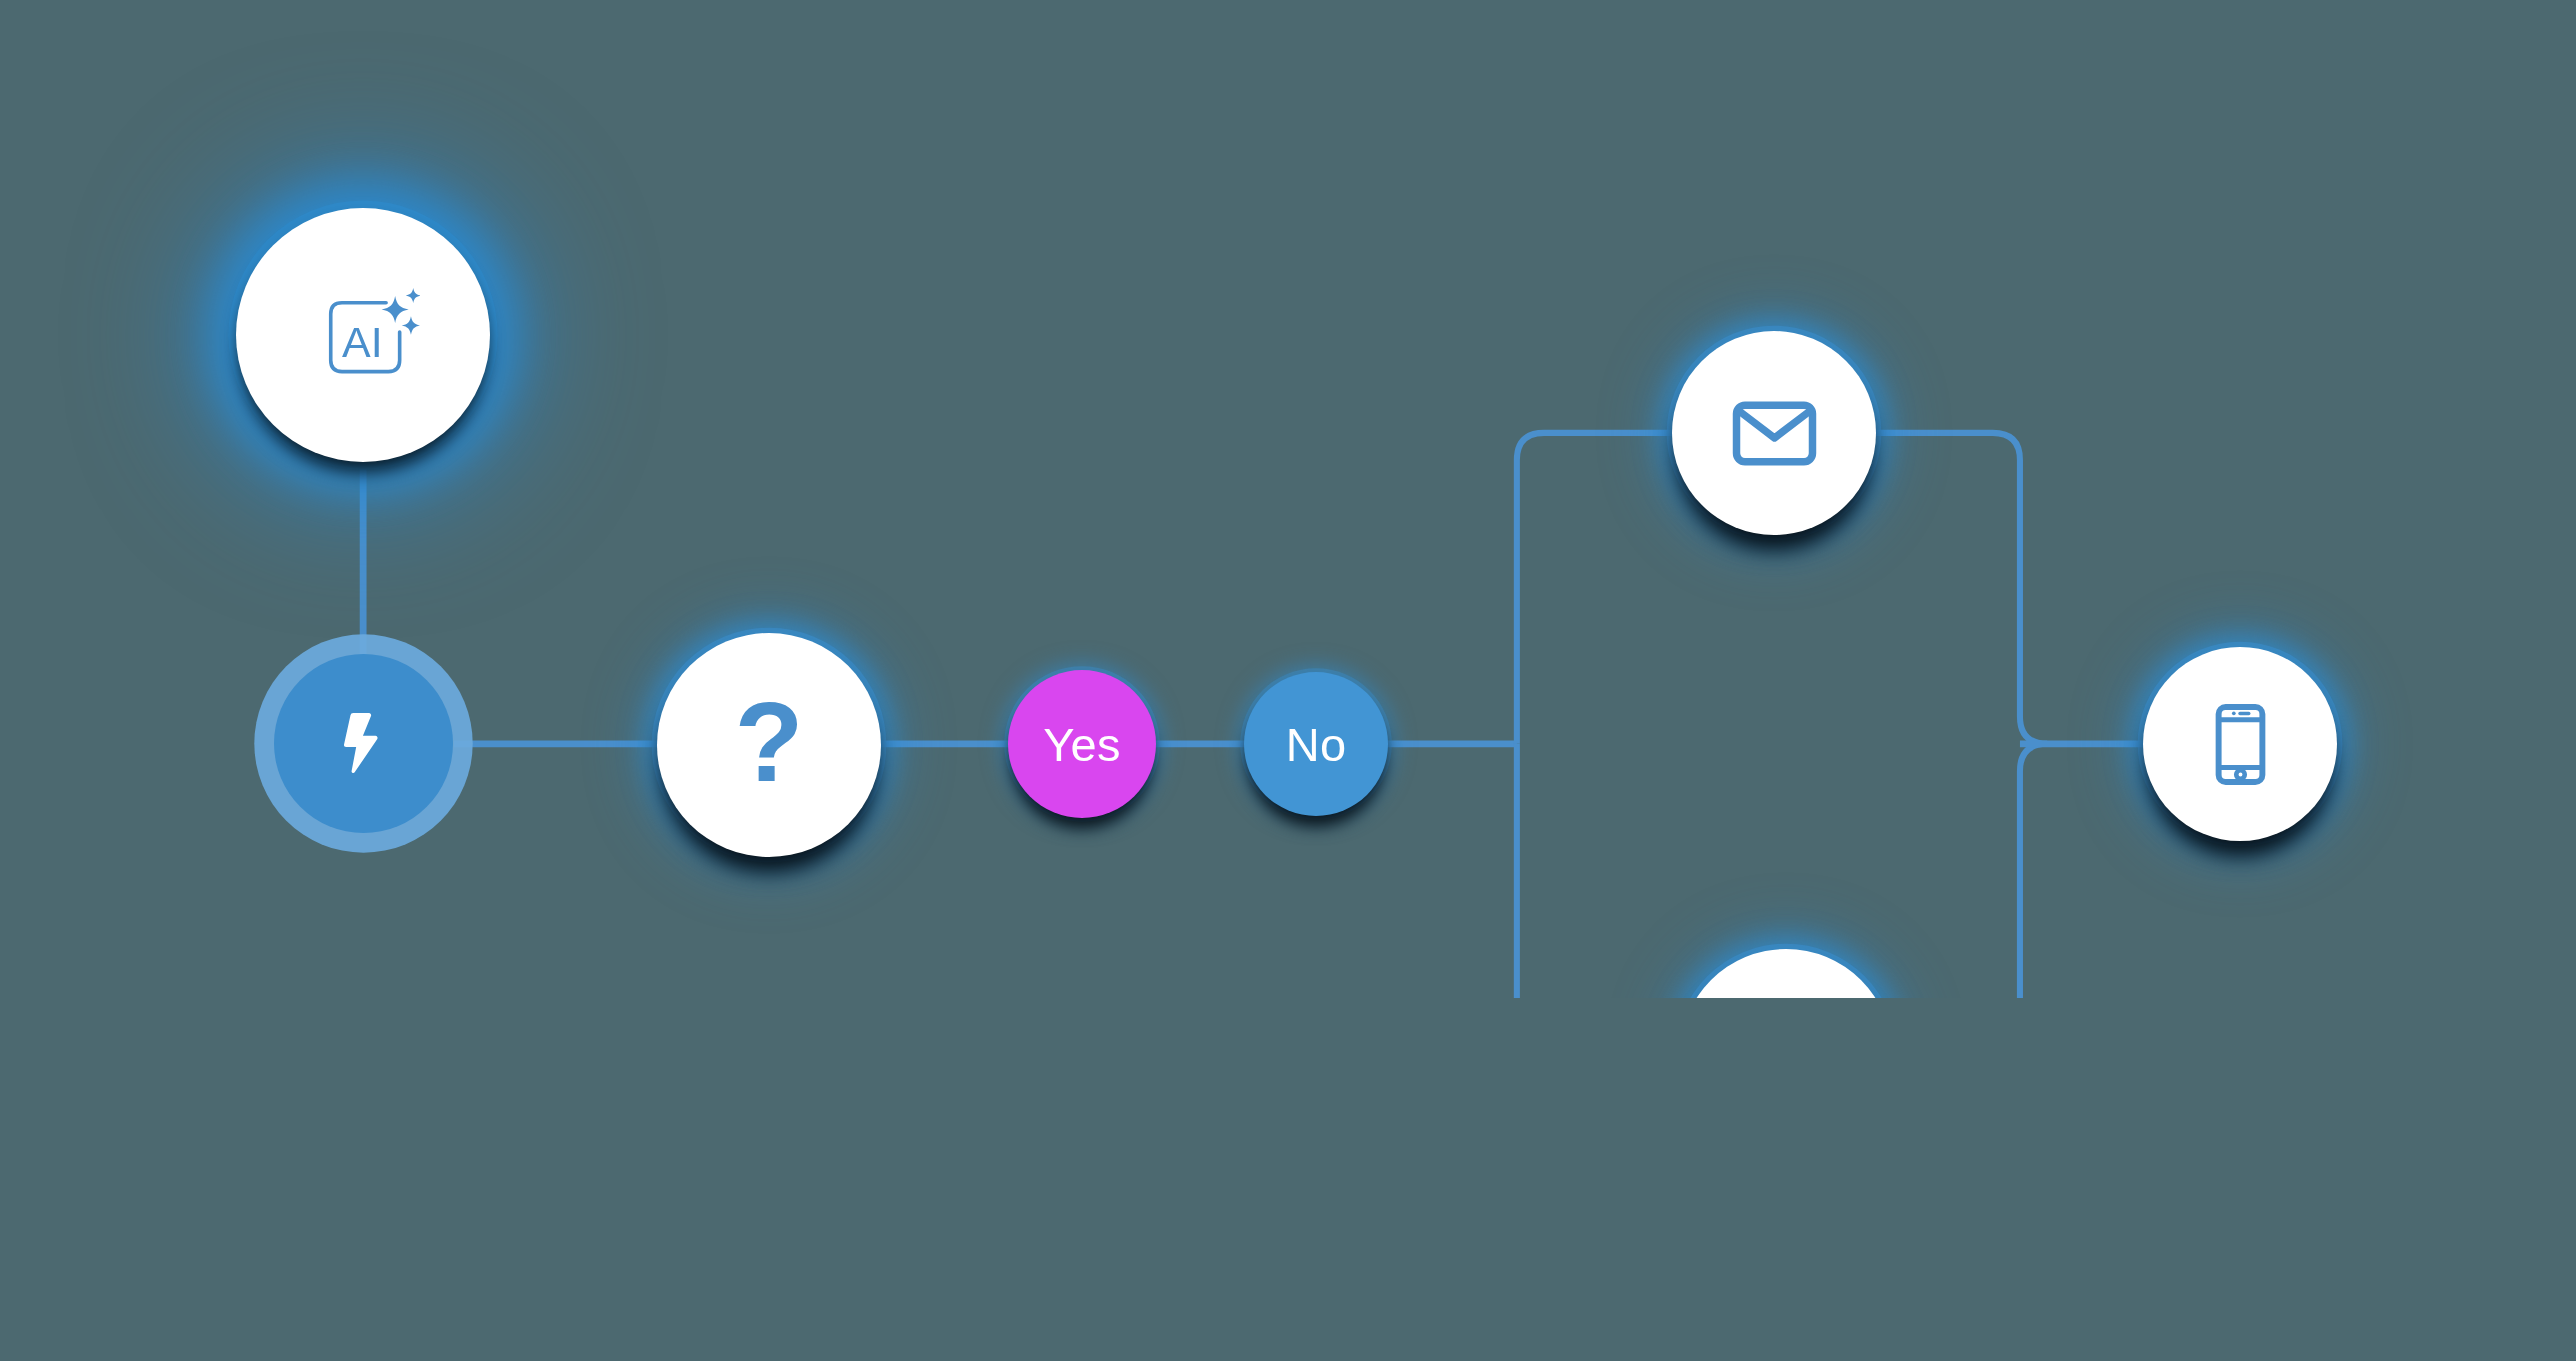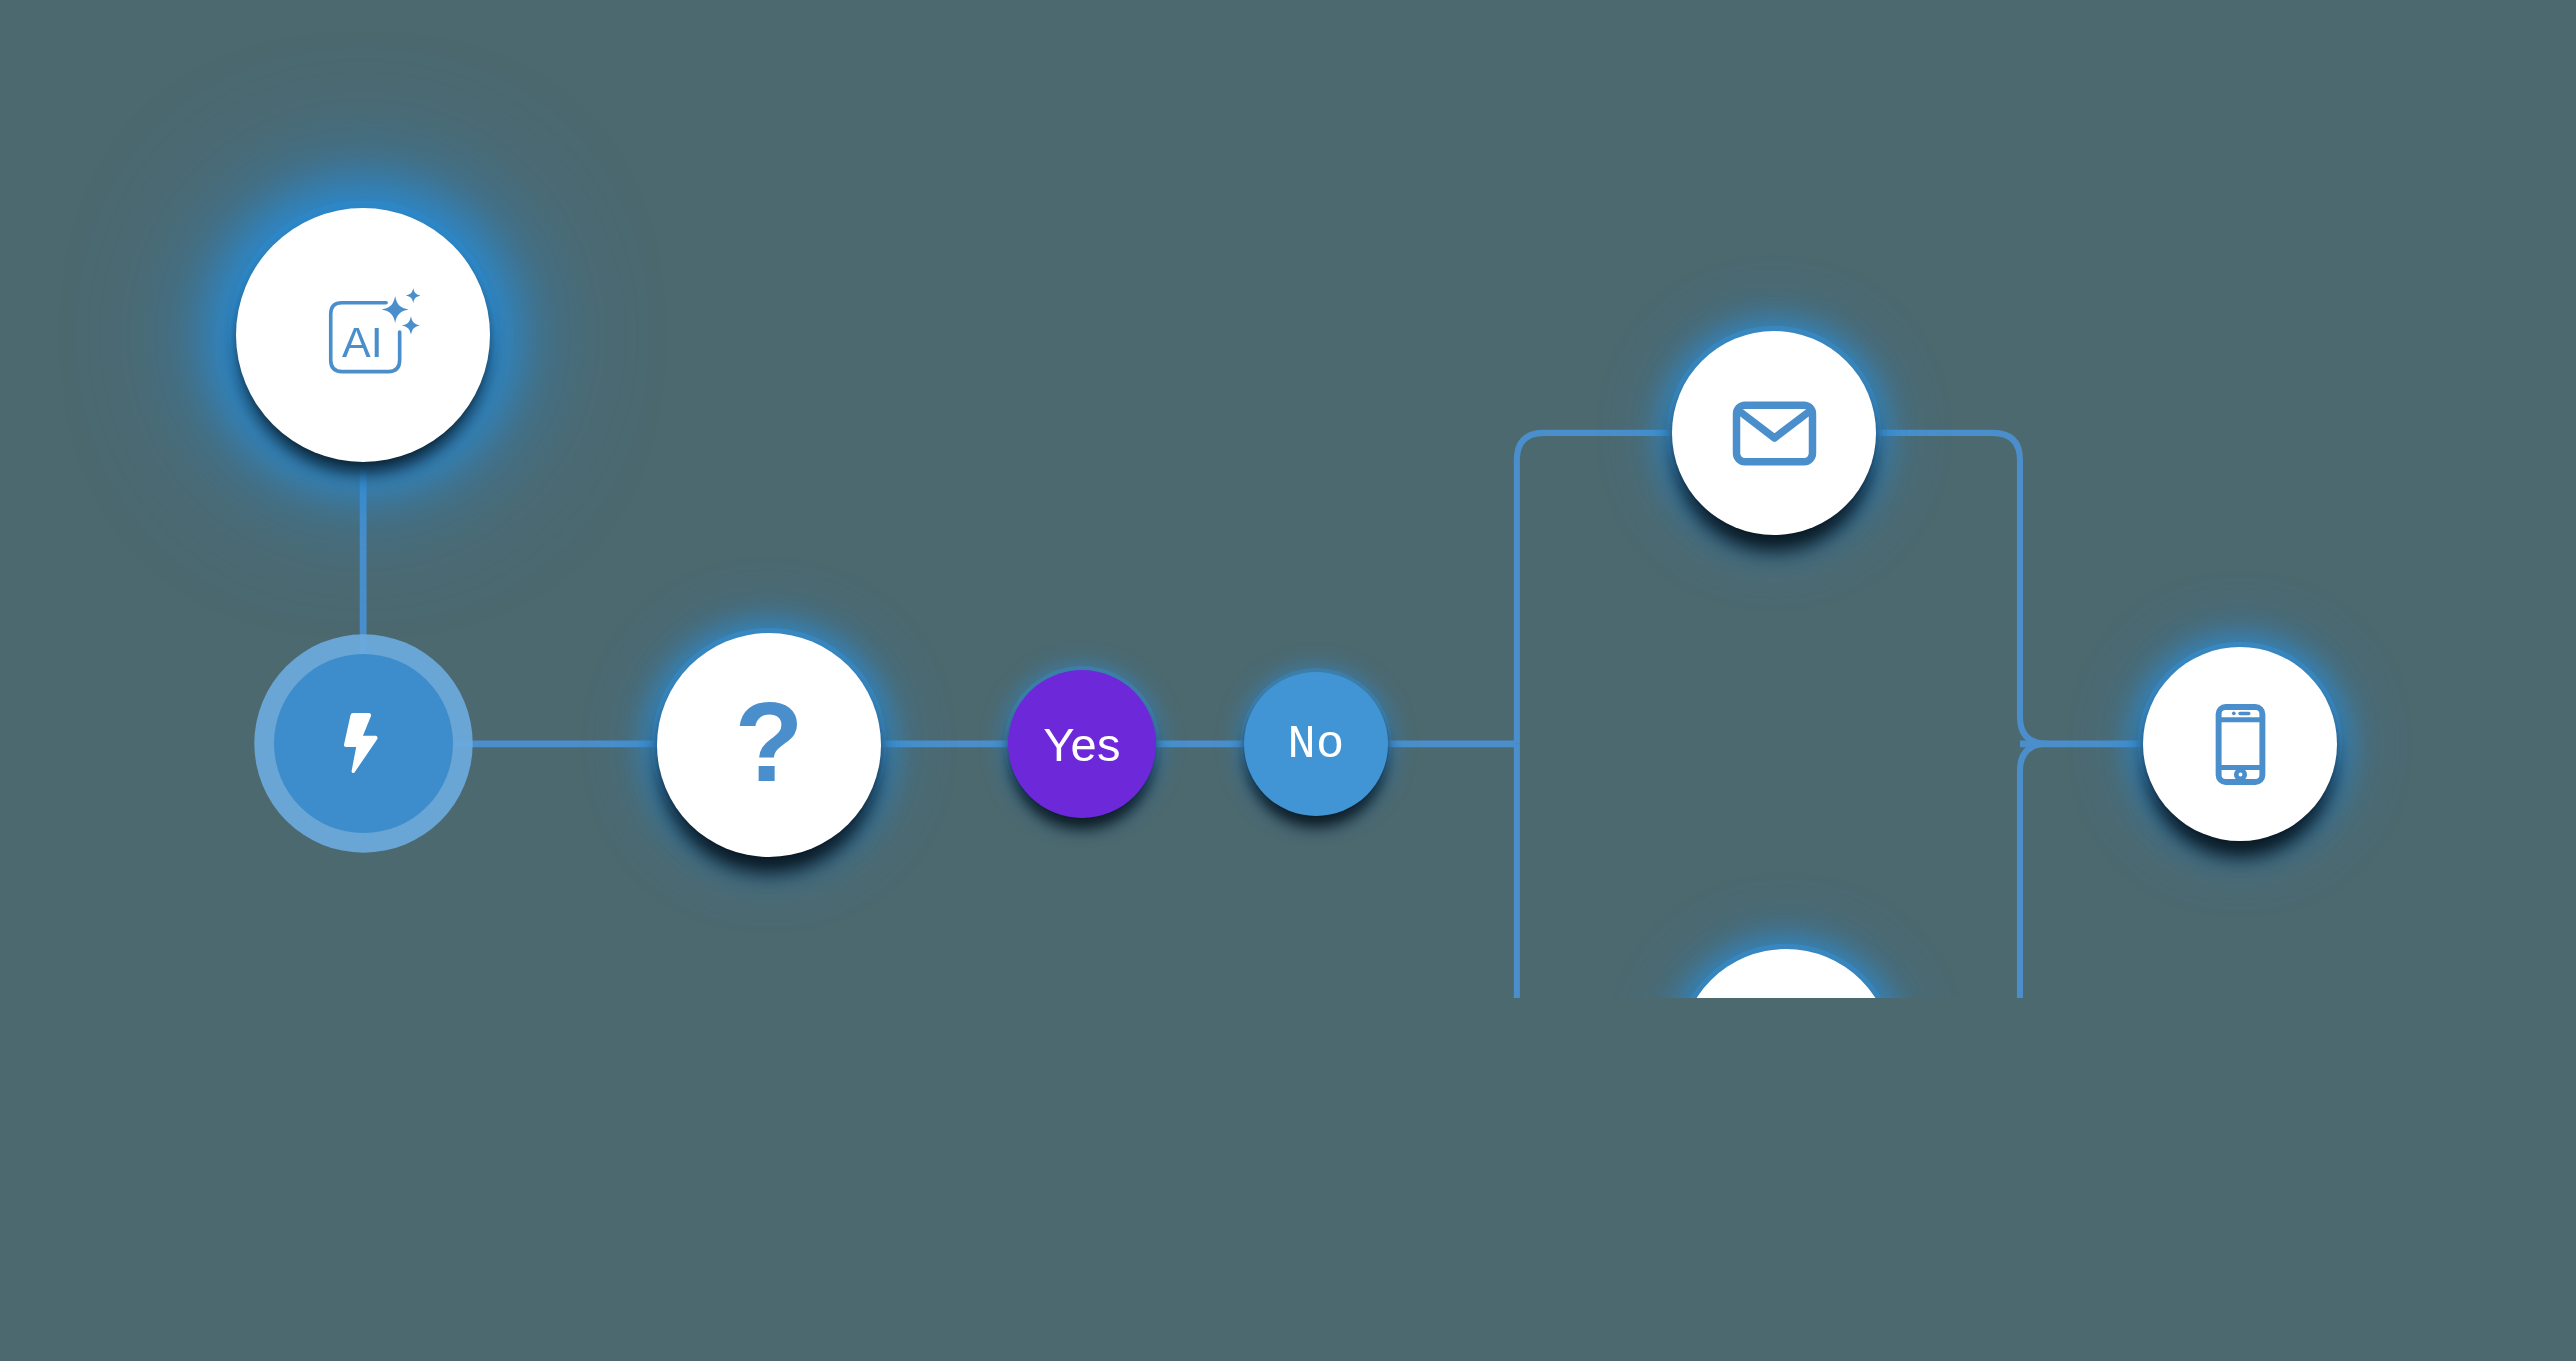--- a/index.html
+++ b/index.html
@@ -57,21 +57,21 @@
     box-shadow: 0 0 0 19.7px rgba(108,170,221,0.93);
   }
   
   .node-chip {
     color: #ffffff;
     font-size: 47px;
     letter-spacing: 0.2px;
     line-height: 1;
   }
   .node-yes {
-    background: #6d28d9;
+    background: #d946ef;
     box-shadow:
       0 13.6px 15px -2.3px rgba(0,0,0,0.82),
       0 0 0 3.8px rgba(58,142,205,0.40),
       0 0 19.7px 6.8px rgba(45,140,210,0.55);
   }
   .node-no {
     background: #4295d4;
     box-shadow:
       0 13.6px 15px -2.3px rgba(0,0,0,0.82),
       0 0 0 3.8px rgba(58,142,205,0.40),
@@ -140,21 +140,21 @@
   </div>
 
   <div class="node node-white" style="left:657px; top:633px; width:224px; height:224px;">
     <span class="qmark">?</span>
   </div>
 
   <div class="node node-chip node-yes" style="left:1008px; top:670px; width:148px; height:148px;">
     <span>Yes</span>
   </div>
 
-  <div class="node node-chip node-no" style="left:1244px; top:672px; width:144px; height:144px;font-family:Liberation Mono, monospace;">
+  <div class="node node-chip node-no" style="left:1244px; top:672px; width:144px; height:144px;">
     <span>No</span>
   </div>
 
   <div class="node node-white" style="left:1672px; top:331px; width:204px; height:204px;">
     <span>
       <svg class="icon-svg" width="97" height="97" viewBox="0 0 24 24" xmlns="http://www.w3.org/2000/svg">
         <rect x="2.6" y="5" width="18.8" height="14" rx="2.1" fill="none" stroke="#4a8fcc" stroke-width="1.85"></rect>
         <path d="M3.2 6.4 L12 13.1 L20.8 6.4" fill="none" stroke="#4a8fcc" stroke-width="1.85" stroke-linecap="round" stroke-linejoin="round"></path>
       </svg>
     </span>

